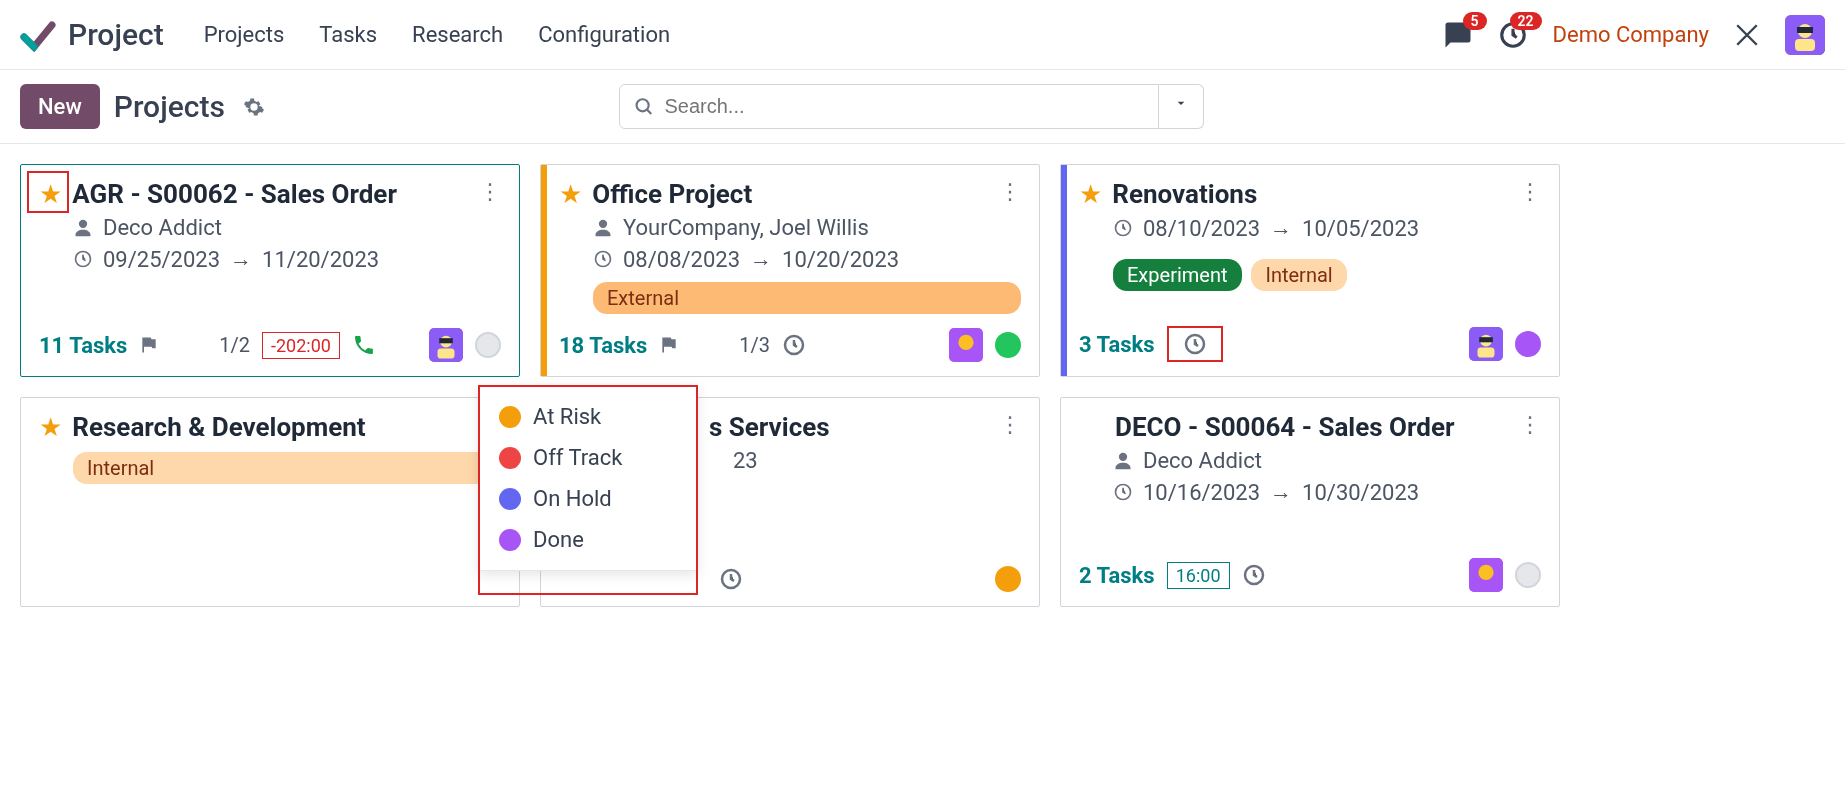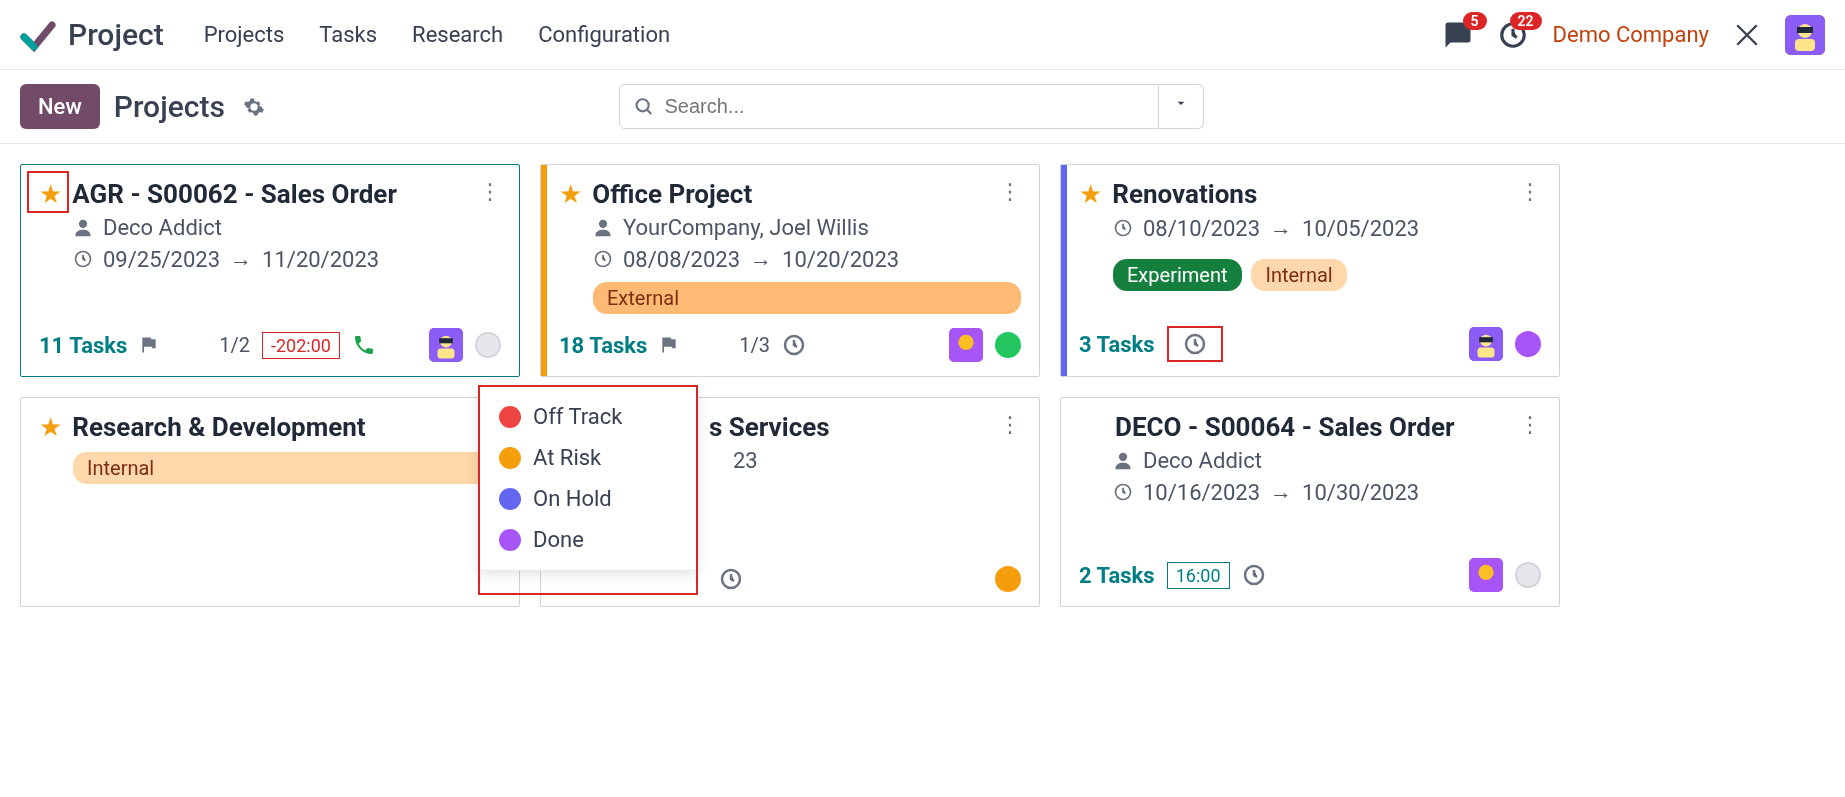--- a/index.html
+++ b/index.html
@@ -343,26 +343,26 @@
         </span>
       <span class="dot grey"></span>
     </div>
   </div>
 
 </div>
 
 <div class="redbox" style="left:478px; top:385px; width:220px; height:210px; z-index:50;"></div>
 <div class="popover">
   <div class="pop-item">
+      <span class="pdot" style="background:#f59e0b"></span>
+      <span>At Risk</span>
+    </div>
+  <div class="pop-item">
       <span class="pdot" style="background:#ef4444"></span>
       <span>Off Track</span>
-    </div>
-  <div class="pop-item">
-      <span class="pdot" style="background:#f59e0b"></span>
-      <span>At Risk</span>
     </div>
   <div class="pop-item">
       <span class="pdot" style="background:#6366f1"></span>
       <span>On Hold</span>
     </div>
   <div class="pop-item">
       <span class="pdot" style="background:#a855f7"></span>
       <span>Done</span>
     </div>
 </div>

